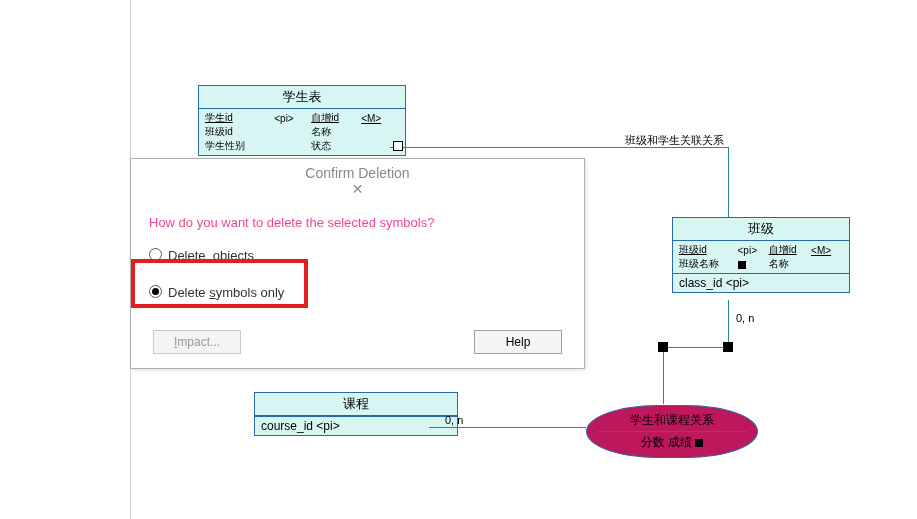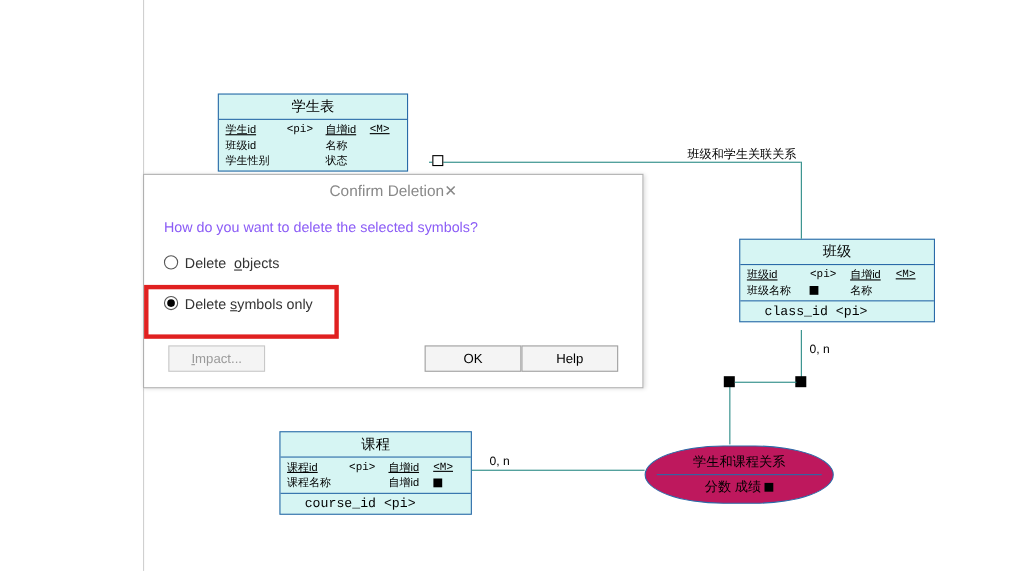--- a/index.html
+++ b/index.html
@@ -39,26 +39,26 @@
     border-collapse: collapse;
     width: 100%;
   }
   .entity-body td {
     padding: 0 4px 0 0;
     white-space: nowrap;
     font-size: 10px;
   }
   .entity-pk {
     border-top: 1px solid #2a6aa8;
-    padding: 2px 22px;
+    padding: 2px 6px;
     font-family: "Courier New", monospace;
     font-size: 12px;
   }
   .u { text-decoration: underline; }
-  .mono { font-family: Liberation Mono, monospace; }
+  .mono { font-family: Liberation Sans, sans-serif; }
   .blackbox {
     display: inline-block;
     width: 8px; height: 8px;
     background: #000;
     vertical-align: middle;
   }
   
   .relation {
     position: absolute;
     border: 1px solid #2a6aa8;
@@ -104,37 +104,38 @@
     position: absolute;
     left: 130px; top: 158px;
     width: 455px;
     background: #fff;
     border: 1px solid #b0b0b0;
     box-shadow: 1px 1px 4px rgba(0,0,0,0.15);
     font-size: 13px;
   }
   .dialog-titlebar {
     display: flex;
-    justify-content: center;
+    justify-content: flex-start;
     align-items: center;
     padding: 6px 10px;
     color: #888;
     font-size: 14px;
+    flex-direction: column;
   }
   .dialog-close {
     font-size: 14px;
     color: #888;
     cursor: default;
   }
   .dialog-body {
     padding: 8px 18px 14px;
   }
   .dialog-msg {
     margin: 4px 0 18px;
-    color: #8b5cf6;
+    color: #ec4899;
   }
   .radio-row {
     margin: 6px 0;
     display: flex;
     align-items: flex-start;
     gap: 6px;
     color: #333;
   }
   .radio {
     width: 13px; height: 13px;
@@ -150,21 +151,21 @@
     background: #000;
     border-radius: 50%;
   }
   .highlight-box {
     position: absolute;
     border: 4px solid #e02020;
     pointer-events: none;
   }
   .dialog-buttons {
     display: flex;
-    gap: 0;
+    gap: 10px;
     margin-top: 30px;
     padding: 0 4px;
   }
   .btn {
     width: 88px;
     height: 24px;
     border: 1px solid #a0a0a0;
     background: #f4f4f4;
     text-align: center;
     line-height: 22px;
@@ -173,21 +174,21 @@
   .btn.disabled {
     color: #9a9a9a;
     border-color: #c8c8c8;
   }
 </style>
 </head>
 <body>
 
 <div class="canvas-border"></div>
 
-<div class="entity" style="left:198px; top:85px; width:173px;">
+<div class="entity" style="left:198px; top:85px; width:208px;">
   <div class="entity-title">学生表</div>
   <div class="entity-body">
     <table>
       <tbody>
           <tr>
         <td><span class="u">学生id</span></td>
         <td class="mono">&lt;pi&gt;</td>
         <td><span class="u">自增id</span></td>
         <td><span class="u mono">&lt;M&gt;</span></td>
       </tr>
@@ -224,40 +225,22 @@
         <td><span class="blackbox"></span></td>
         <td>名称</td>
         <td></td>
       </tr>
     </tbody>
       </table>
   </div>
   <div class="entity-pk mono">class_id  &lt;pi&gt;</div>
 </div>
 
-<div class="entity" style="left:254px; top:392px; width:175px;">
+<div class="entity" style="left:254px; top:392px; width:204px;">
   <div class="entity-title">课程</div>
-  <div class="entity-body">
-    <table>
-      <tbody>
-          <tr>
-        <td><span class="u">课程id</span></td>
-        <td class="mono">&lt;pi&gt;</td>
-        <td><span class="u">自增id</span></td>
-        <td><span class="u mono">&lt;M&gt;</span></td>
-      </tr>
-      <tr>
-        <td>课程名称</td>
-        <td></td>
-        <td>自增id</td>
-        <td><span class="blackbox"></span></td>
-      </tr>
-    </tbody>
-      </table>
-  </div>
   <div class="entity-pk mono">course_id  &lt;pi&gt;</div>
 </div>
 
 <div class="relation" style="left:586px; top:405px; width:172px;">
   <div class="relation-title">学生和课程关系</div>
   <div><span>分数   成绩</span> <span class="blackbox"></span></div>
 </div>
 
 <div class="line-h" style="left:390px; top:147px; width:338px;"></div>
 <div class="line-v" style="left:728px; top:147px; height:70px;"></div>
@@ -291,19 +274,18 @@
     <div class="radio-row" style="margin-top:22px;">
       <span class="radio">
           <span class="dot"></span>
         </span>
       <span>Delete <span style="text-decoration:underline">s</span>ymbols only</span>
     </div>
 
     <div class="dialog-buttons">
       <div class="btn disabled"><span style="text-decoration:underline">I</span>mpact...</div>
       <div style="flex:1"></div>
-      <div class="btn">OK</div>
       <div class="btn">Help</div>
     </div>
   </div>
 </div>
 
 <div class="highlight-box" style="left:131px; top:259px; width:177px; height:49px;"></div>
 
 </body></html>

